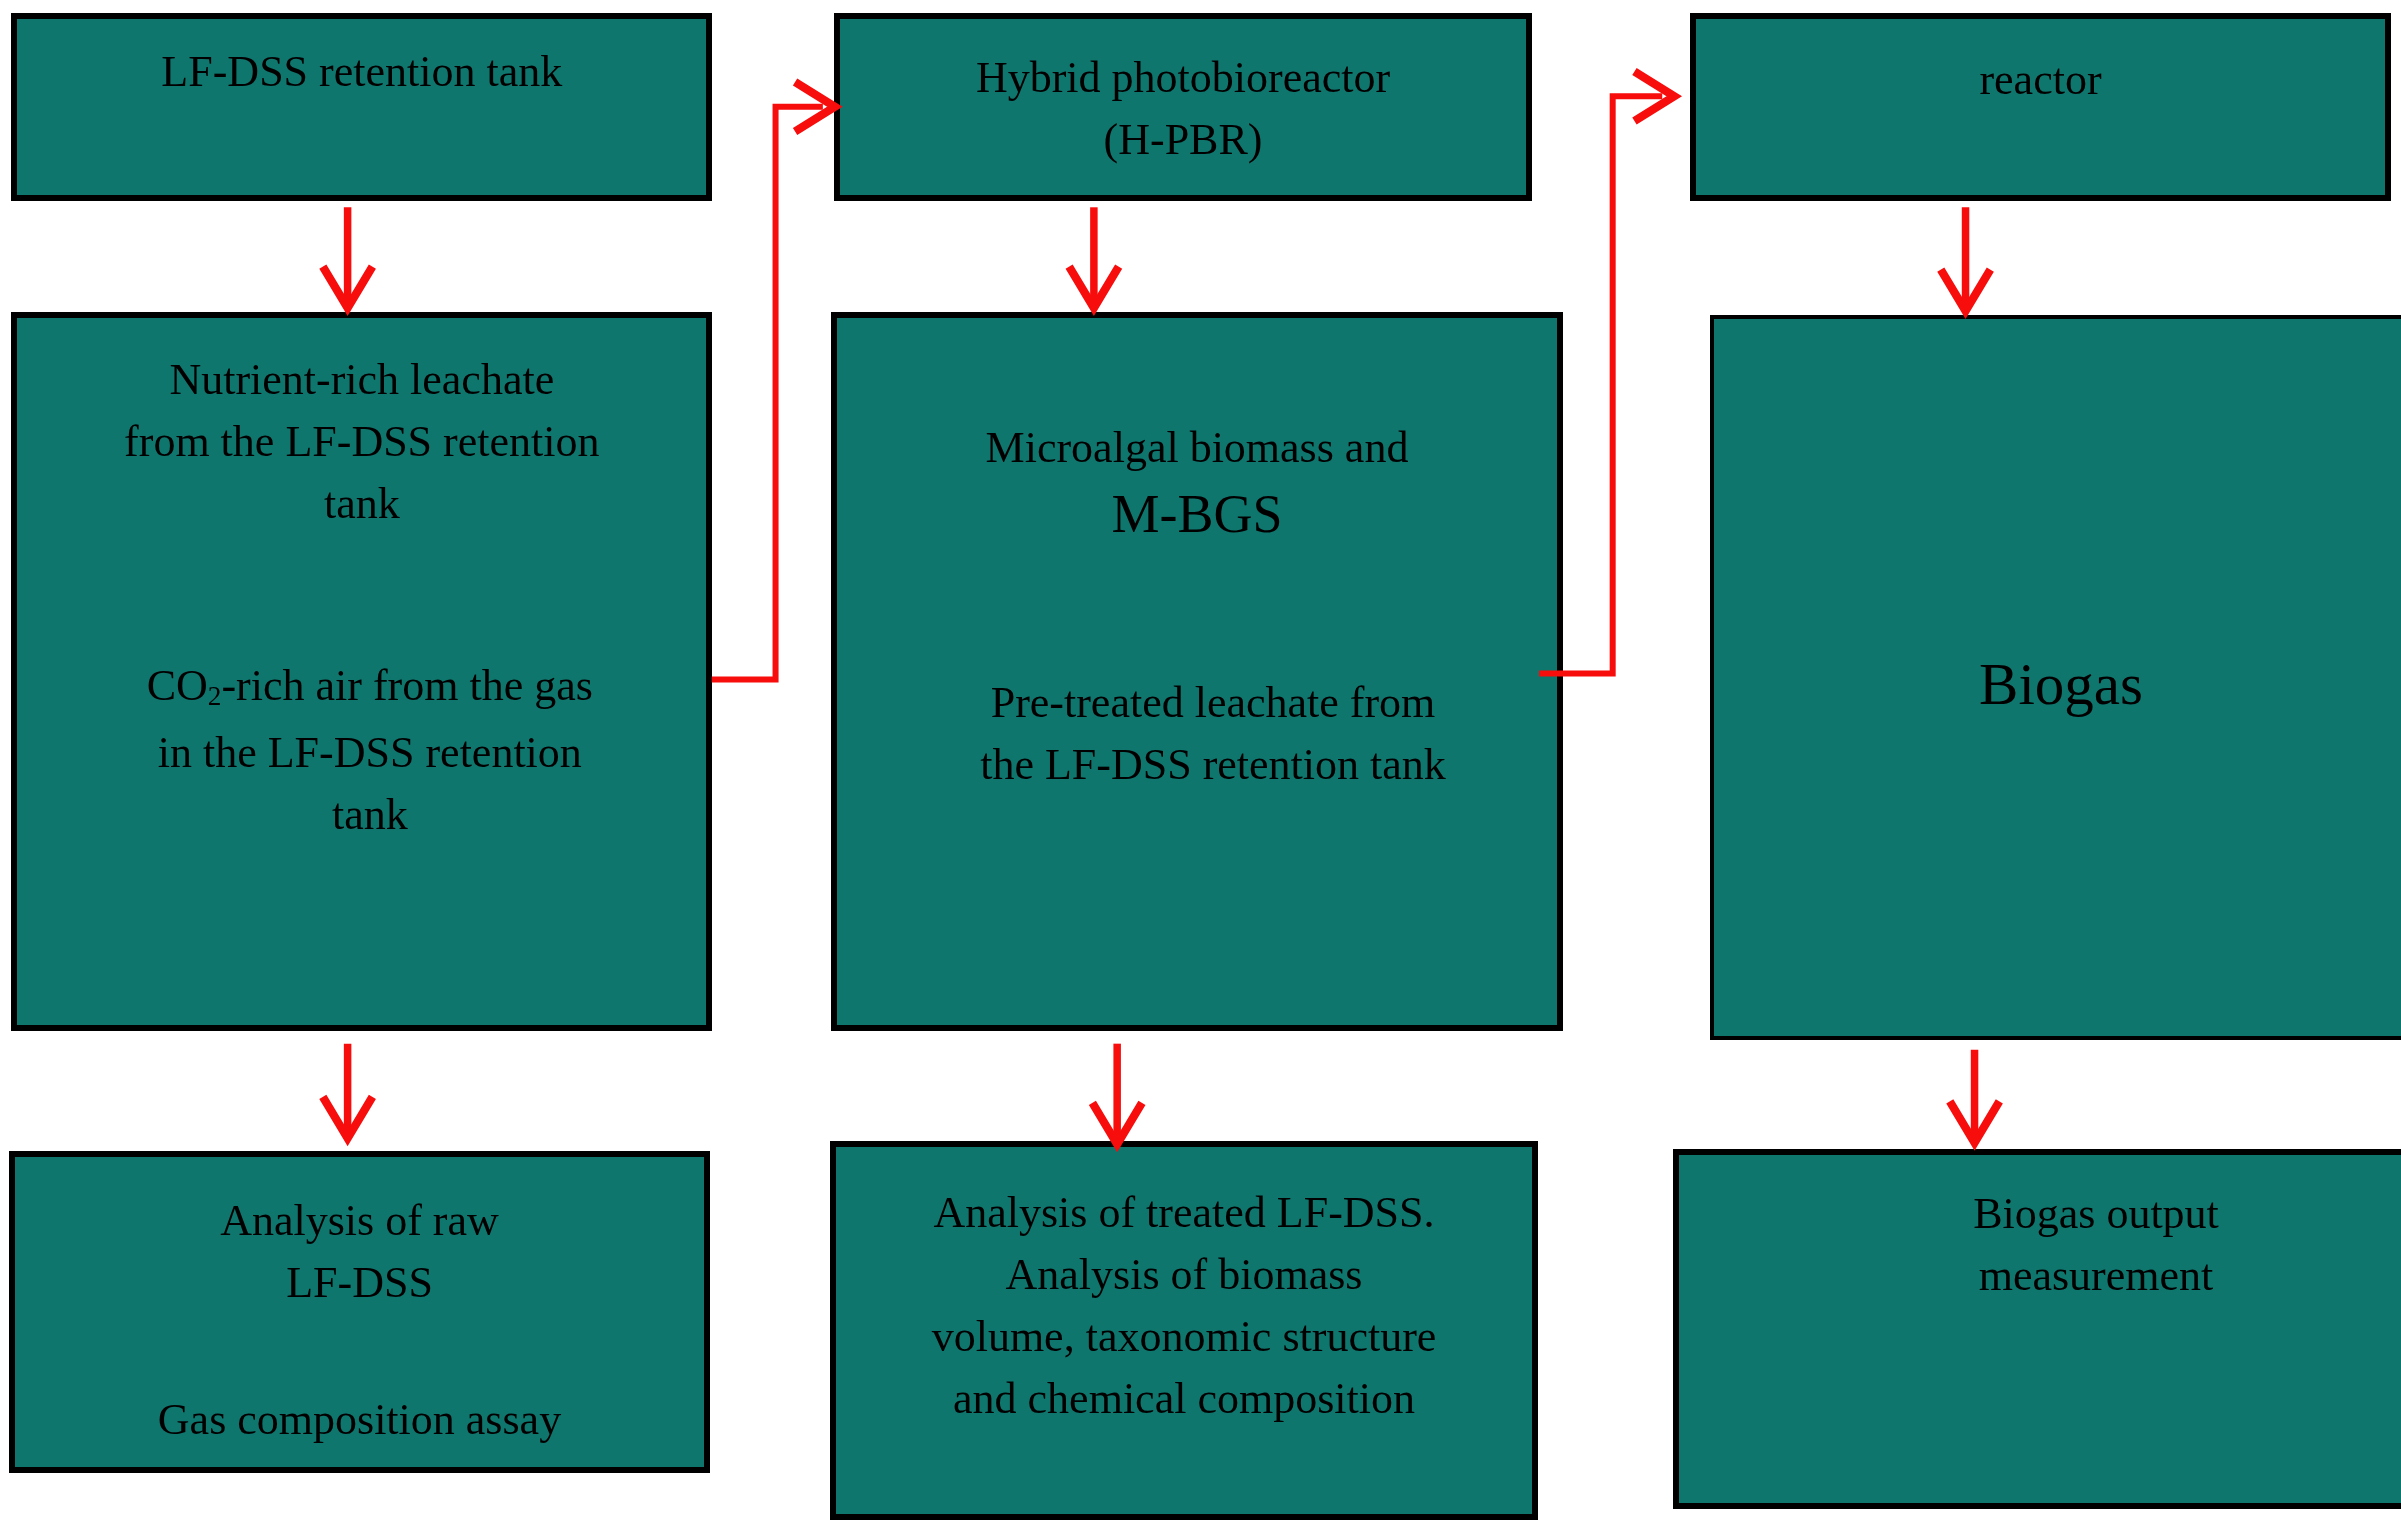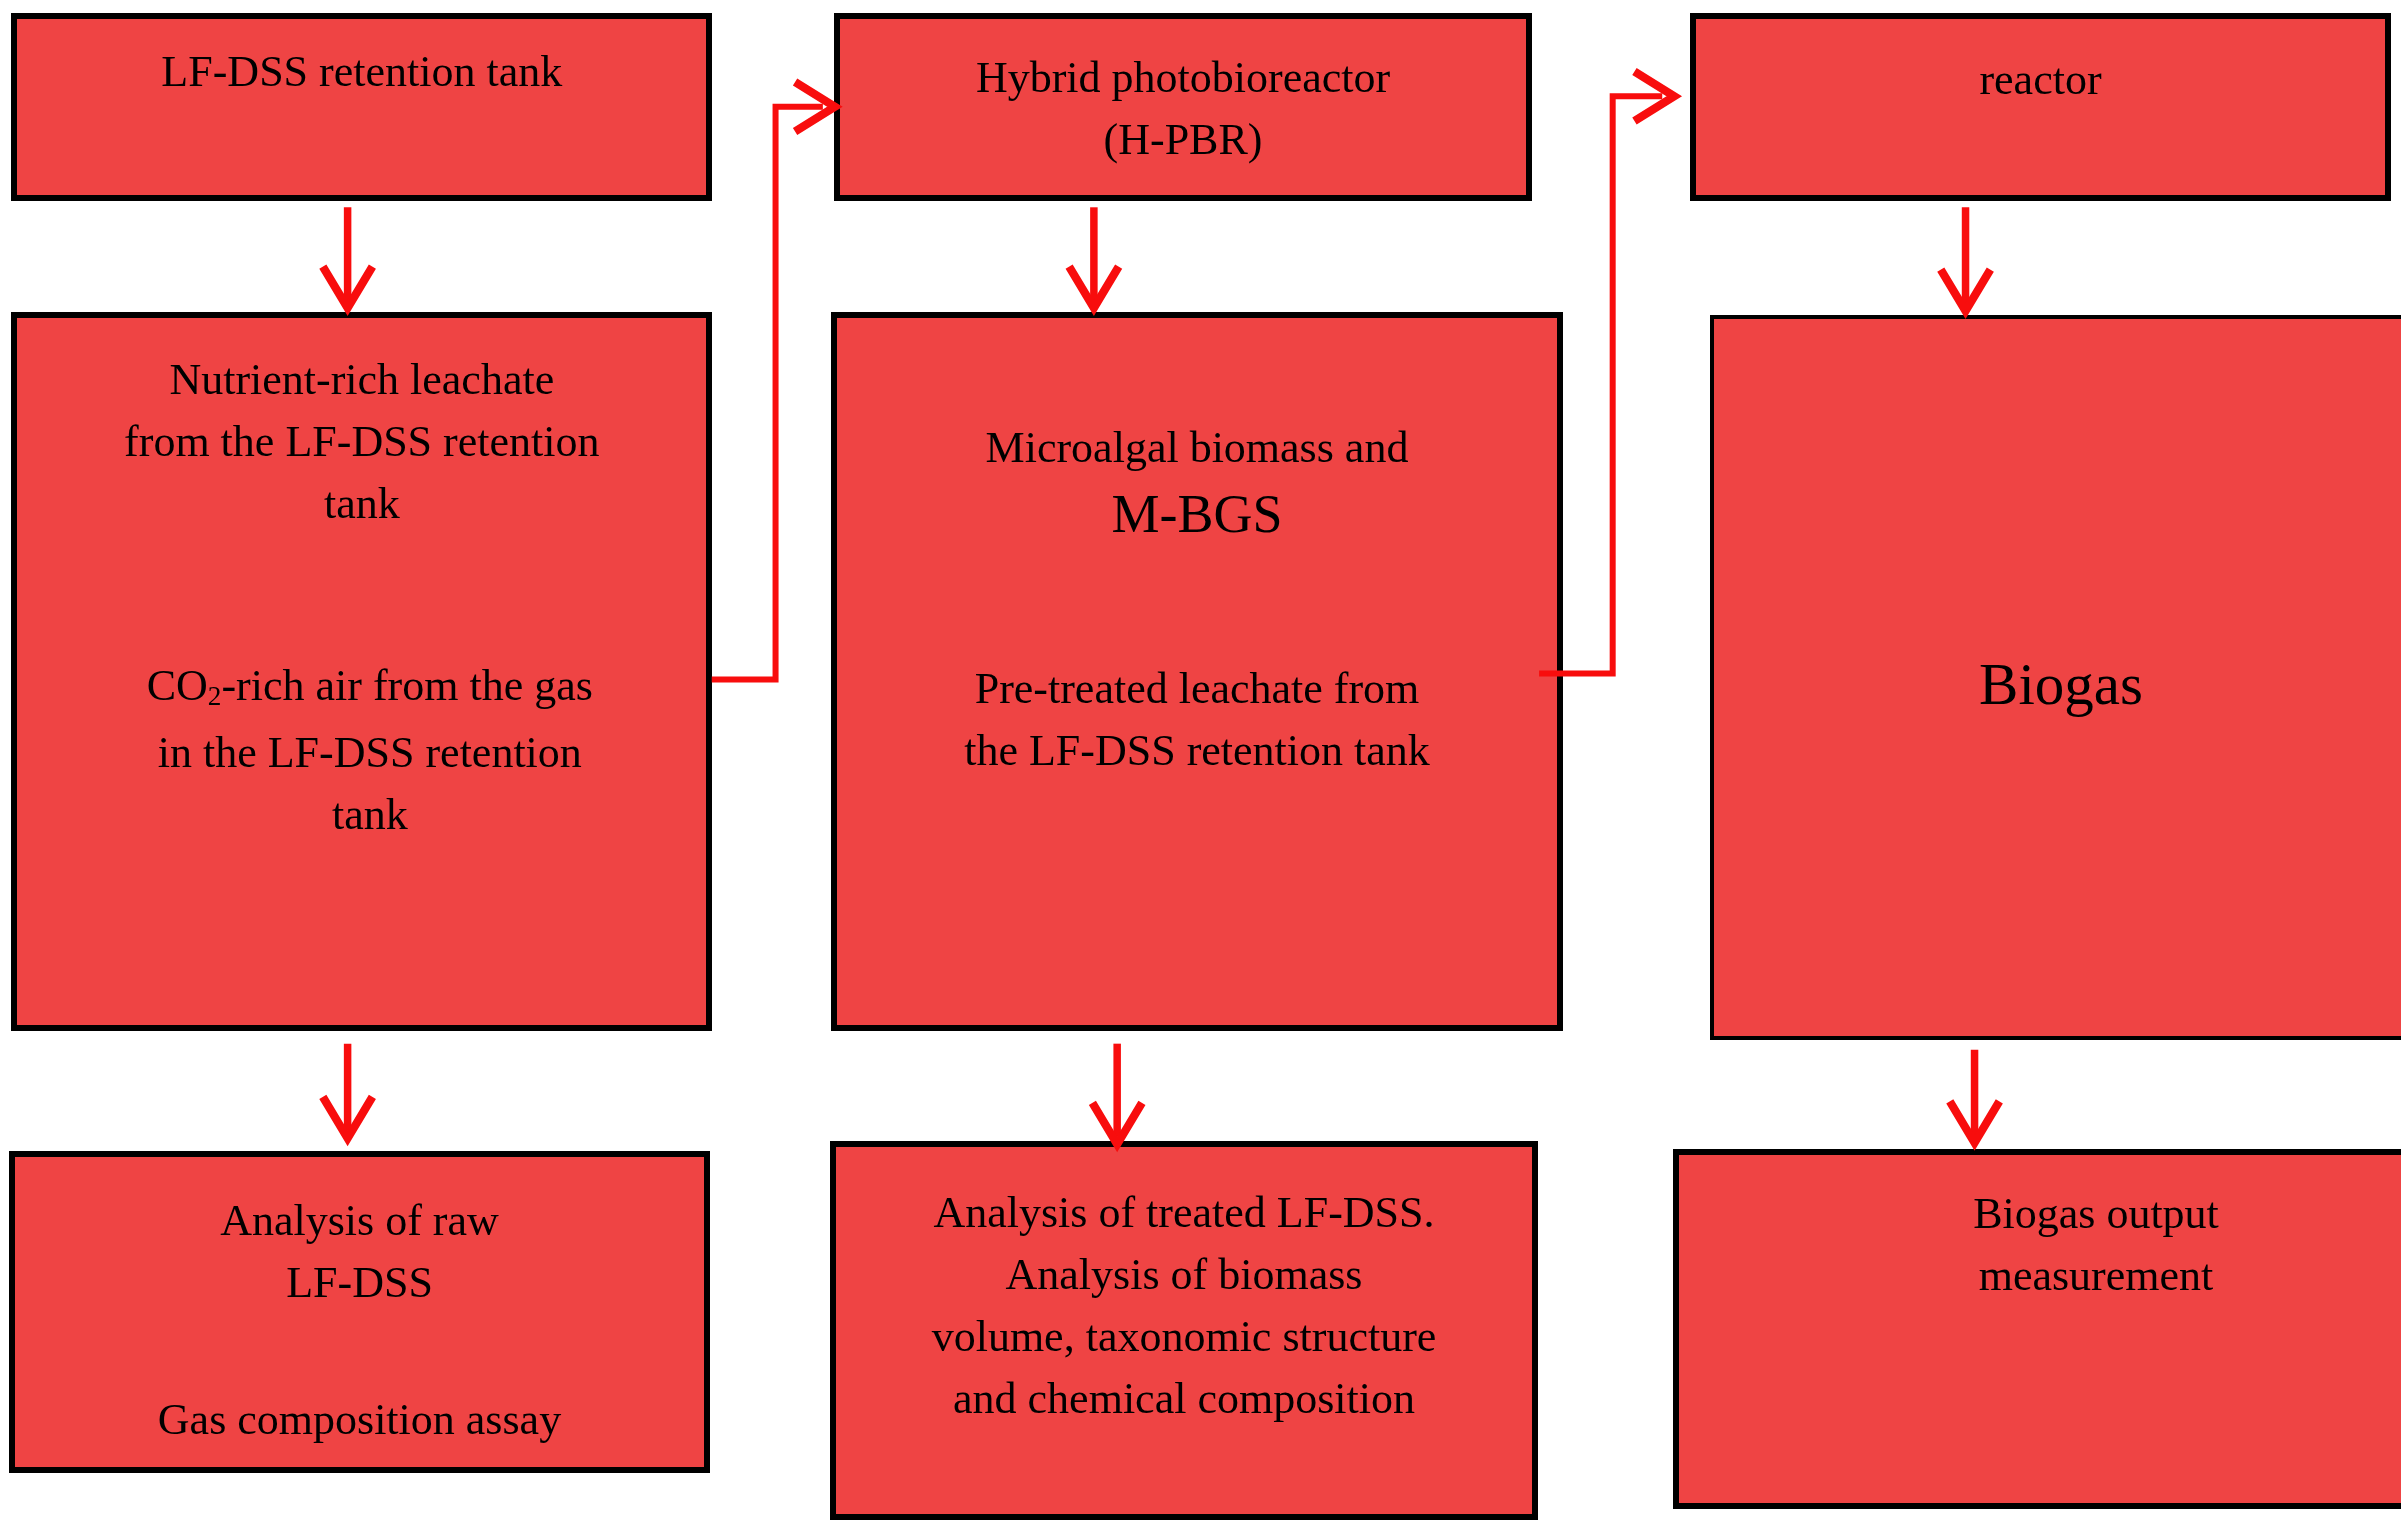--- a/index.html
+++ b/index.html
@@ -12,21 +12,21 @@
     width: 2401px;
     height: 1528px;
     background: var(--bg, #ffffff);
     font-family: "Liberation Serif", "DejaVu Serif", serif;
     color: var(--text, #000000);
     overflow: hidden;
   }
   .box {
     position: absolute;
     border: 6.8px solid var(--border, #000000);
-    background: #ef4444;
+    background: #0f766e;
     box-sizing: border-box;
   }
   .box.thin { border-width: 4.5px; margin-left: 24px; }
   .para {
     position: absolute;
     left: 0;
     width: 100%;
     text-align: center;
     font-size: 44px;
     line-height: 62px;
@@ -99,21 +99,21 @@
       <div class="line">in the LF-DSS retention</div>
       <div class="line">tank</div>
     </div>
   </div>
 
   <div class="box" style="left:831px; top:312px; width:732px; height:719px;">
     <div class="para" style="top:99px;">
       <div class="line">Microalgal biomass and</div>
       <div class="line-mbgs">M-BGS</div>
     </div>
-    <div class="para" style="top:340px;">
+    <div class="para" style="top:354px;padding-left:16px;">
       <div class="line">Pre-treated leachate from</div>
       <div class="line">the LF-DSS retention tank</div>
     </div>
   </div>
 
   <div class="box thin" style="left:1686px; top:315px; width:702px; height:725px;">
     <div class="para" style="top:328px;">
       <div class="line-biogas">Biogas</div>
     </div>
   </div>

